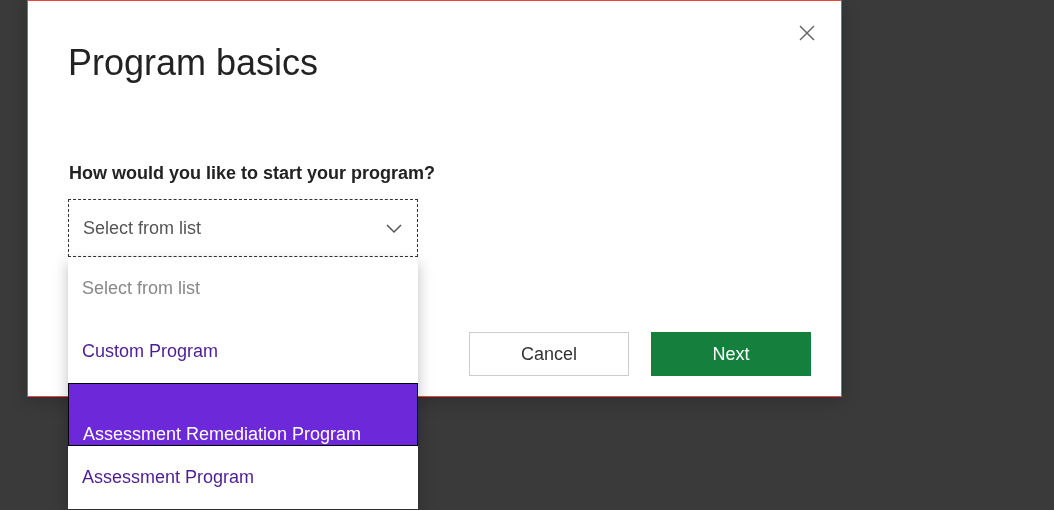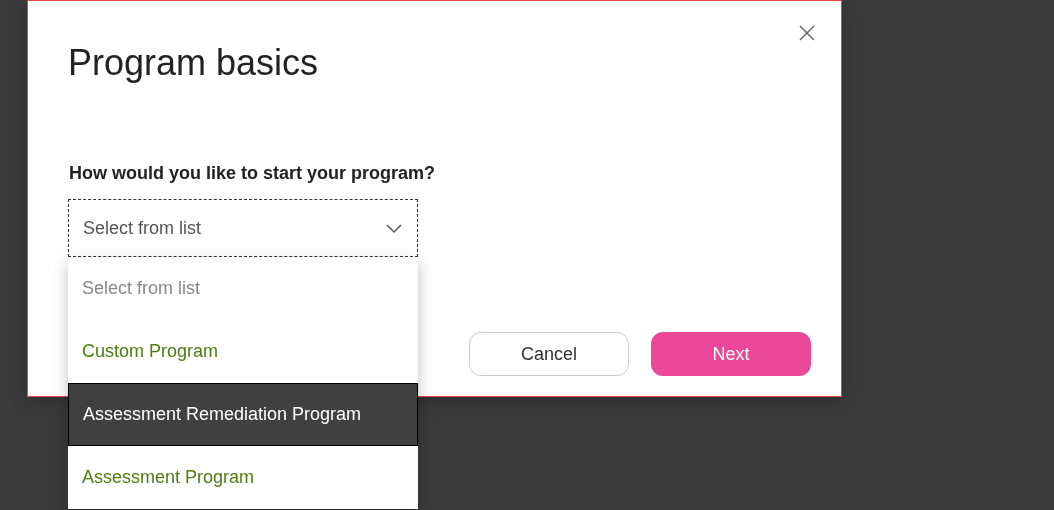--- a/index.html
+++ b/index.html
@@ -84,55 +84,56 @@
       background: #fff;
       box-shadow: 0 6px 14px rgba(0,0,0,0.25);
       z-index: 10;
     }
     .dropdown-item {
       height: 63px;
       display: flex;
       align-items: center;
       padding: 0 14px;
       font-size: 18px;
-      color: #4d7c0f;
+      color: #4c1d95;
       cursor: pointer;
     }
     .dropdown-item.placeholder {
       color: #888;
     }
     .dropdown-item.selected {
-      background: #404040;
+      background: #6d28d9;
       color: #fff;
       border: 1px solid #000;
+      align-items: flex-end;
     }
     .footer {
       position: absolute;
       right: 30px;
       bottom: 20px;
       display: flex;
       gap: 22px;
     }
     .btn {
       width: 160px;
       height: 44px;
-      border-radius: 12px;
+      border-radius: 0;
       font-size: 18px;
       cursor: pointer;
       display: flex;
       align-items: center;
       justify-content: center;
     }
     .btn-cancel {
       background: #fff;
       border: 1px solid #ccc;
       color: #333;
     }
     .btn-next {
-      background: #ec4899;
+      background: #15803d;
       border: none;
       color: #fff;
     }
   </style>
 </head>
 <body>
 
 <div class="modal">
 
   <button class="close-btn">

